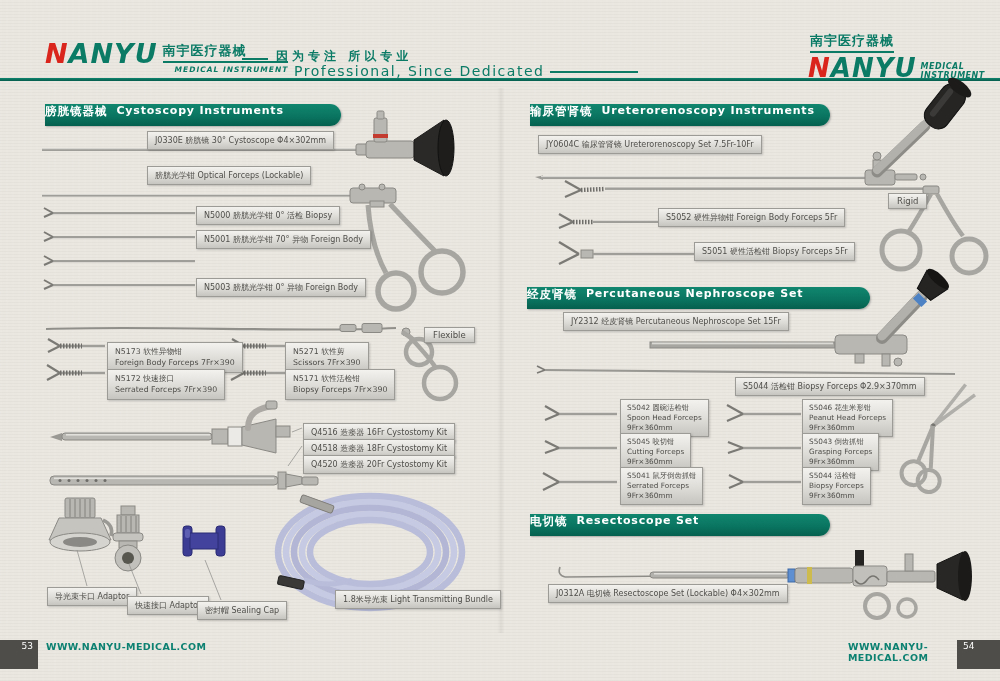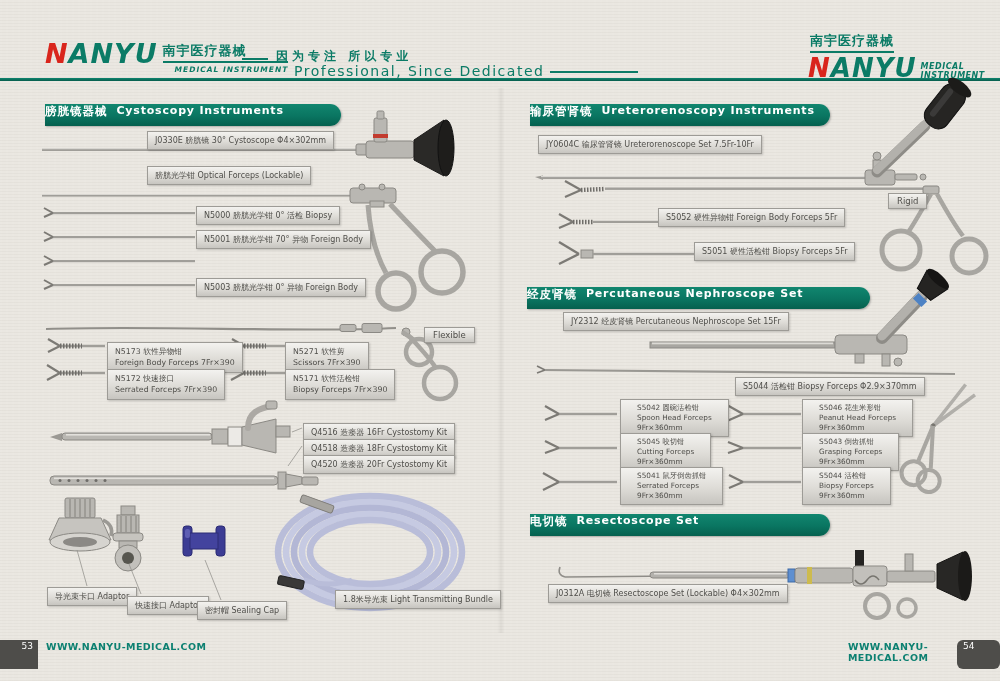--- a/index.html
+++ b/index.html
@@ -45,28 +45,28 @@
   .lbl,.lbl2,.lbl3,.tag{
     position:absolute;z-index:2;
     background:linear-gradient(180deg,#f3f2ef 0%,#dedcd7 55%,#c7c5c0 100%);
     border:1px solid #9d9b96;color:#4f4e4a;
     box-shadow:1px 1px 2px rgba(0,0,0,0.18);
     white-space:nowrap;
   }
   .lbl{font-size:8px;padding:3px 7px;}
   .tag{font-size:8.5px;padding:2px 8px;}
   .lbl2{font-size:7.8px;line-height:1.45;padding:3px 7px;}
-  .lbl3{font-size:7.3px;line-height:1.35;padding:3px 16px;}
+  .lbl3{font-size:7.3px;line-height:1.35;padding:3px 6px;}
 
   svg{position:absolute;z-index:1;overflow:visible;}
 
   
   .page-bar{position:absolute;top:640px;height:29px;background:#4e4d4a;color:#fdfdfd;font-size:9px;line-height:13px;box-sizing:border-box;z-index:3;}
   .bar-left{left:0;width:38px;text-align:right;padding-right:5px;}
-  .bar-right{left:957px;width:43px;text-align:left;padding-left:6px;border-radius:6px;}
+  .bar-right{left:957px;width:43px;text-align:left;padding-left:6px;}
   .site{position:absolute;top:641px;color:#0c8071;font-weight:bold;font-size:9.5px;letter-spacing:0.4px;z-index:3;}
   .site-left{left:46px;}
   .site-right{left:848px;}
 </style>
 </head>
 <body>
 
 <div class="page">
 
   <div class="logo-left">
@@ -309,21 +309,21 @@
       <circle cx="342" cy="58" r="4"></circle>
     </g>
     <path d="M342,74 L390,28" stroke="#8e8c87" stroke-width="11" fill="none" stroke-linecap="round"></path>
     <path d="M342,72 L390,26" stroke="#b3b1ac" stroke-width="8" fill="none" stroke-linecap="round"></path>
     <g transform="translate(398,22) rotate(38)">
       <rect x="-12" y="-42" width="26" height="48" rx="11" fill="#262523" stroke="#111"></rect>
       <ellipse cx="1" cy="-42" rx="14" ry="6" fill="#1c1b19"></ellipse>
       <rect x="-7" y="-36" width="6" height="34" rx="3" fill="#4a4947" opacity="0.6"></rect>
     </g>
   </svg>
-  <div class="lbl" style="left:538px;top:135px">JY0604C 输尿管肾镜 Ureterorenoscope Set 7.5Fr-10Fr</div>
+  <div class="lbl" style="left:538px;top:135px">JY0604C 输尿管肾镜 Ureterorenoscopy Set 7.5Fr-10Fr</div>
 
   <svg style="left:535px;top:178px" width="450" height="110" viewBox="0 0 450 110">
     <path d="M46,12 l-16,-9 M46,12 l-16,7" stroke="#7c7a75" stroke-width="2.2" fill="none"></path>
     <line x1="46" y1="12" x2="70" y2="11" stroke="#6f6d69" stroke-width="4.5" stroke-dasharray="1.5 1.5"></line>
     <rect x="70" y="9.5" width="318" height="2.4" fill="#a09e99"></rect>
     <rect x="388" y="8" width="16" height="8" rx="2" fill="#b9b7b2" stroke="#8b8984"></rect>
     <g stroke="#a8a6a1" stroke-width="4.5" fill="none">
       <path d="M396,16 Q380,44 374,53"></path>
       <circle cx="366" cy="72" r="19" stroke-width="5"></circle>
       <path d="M402,16 Q418,45 428,58"></path>

